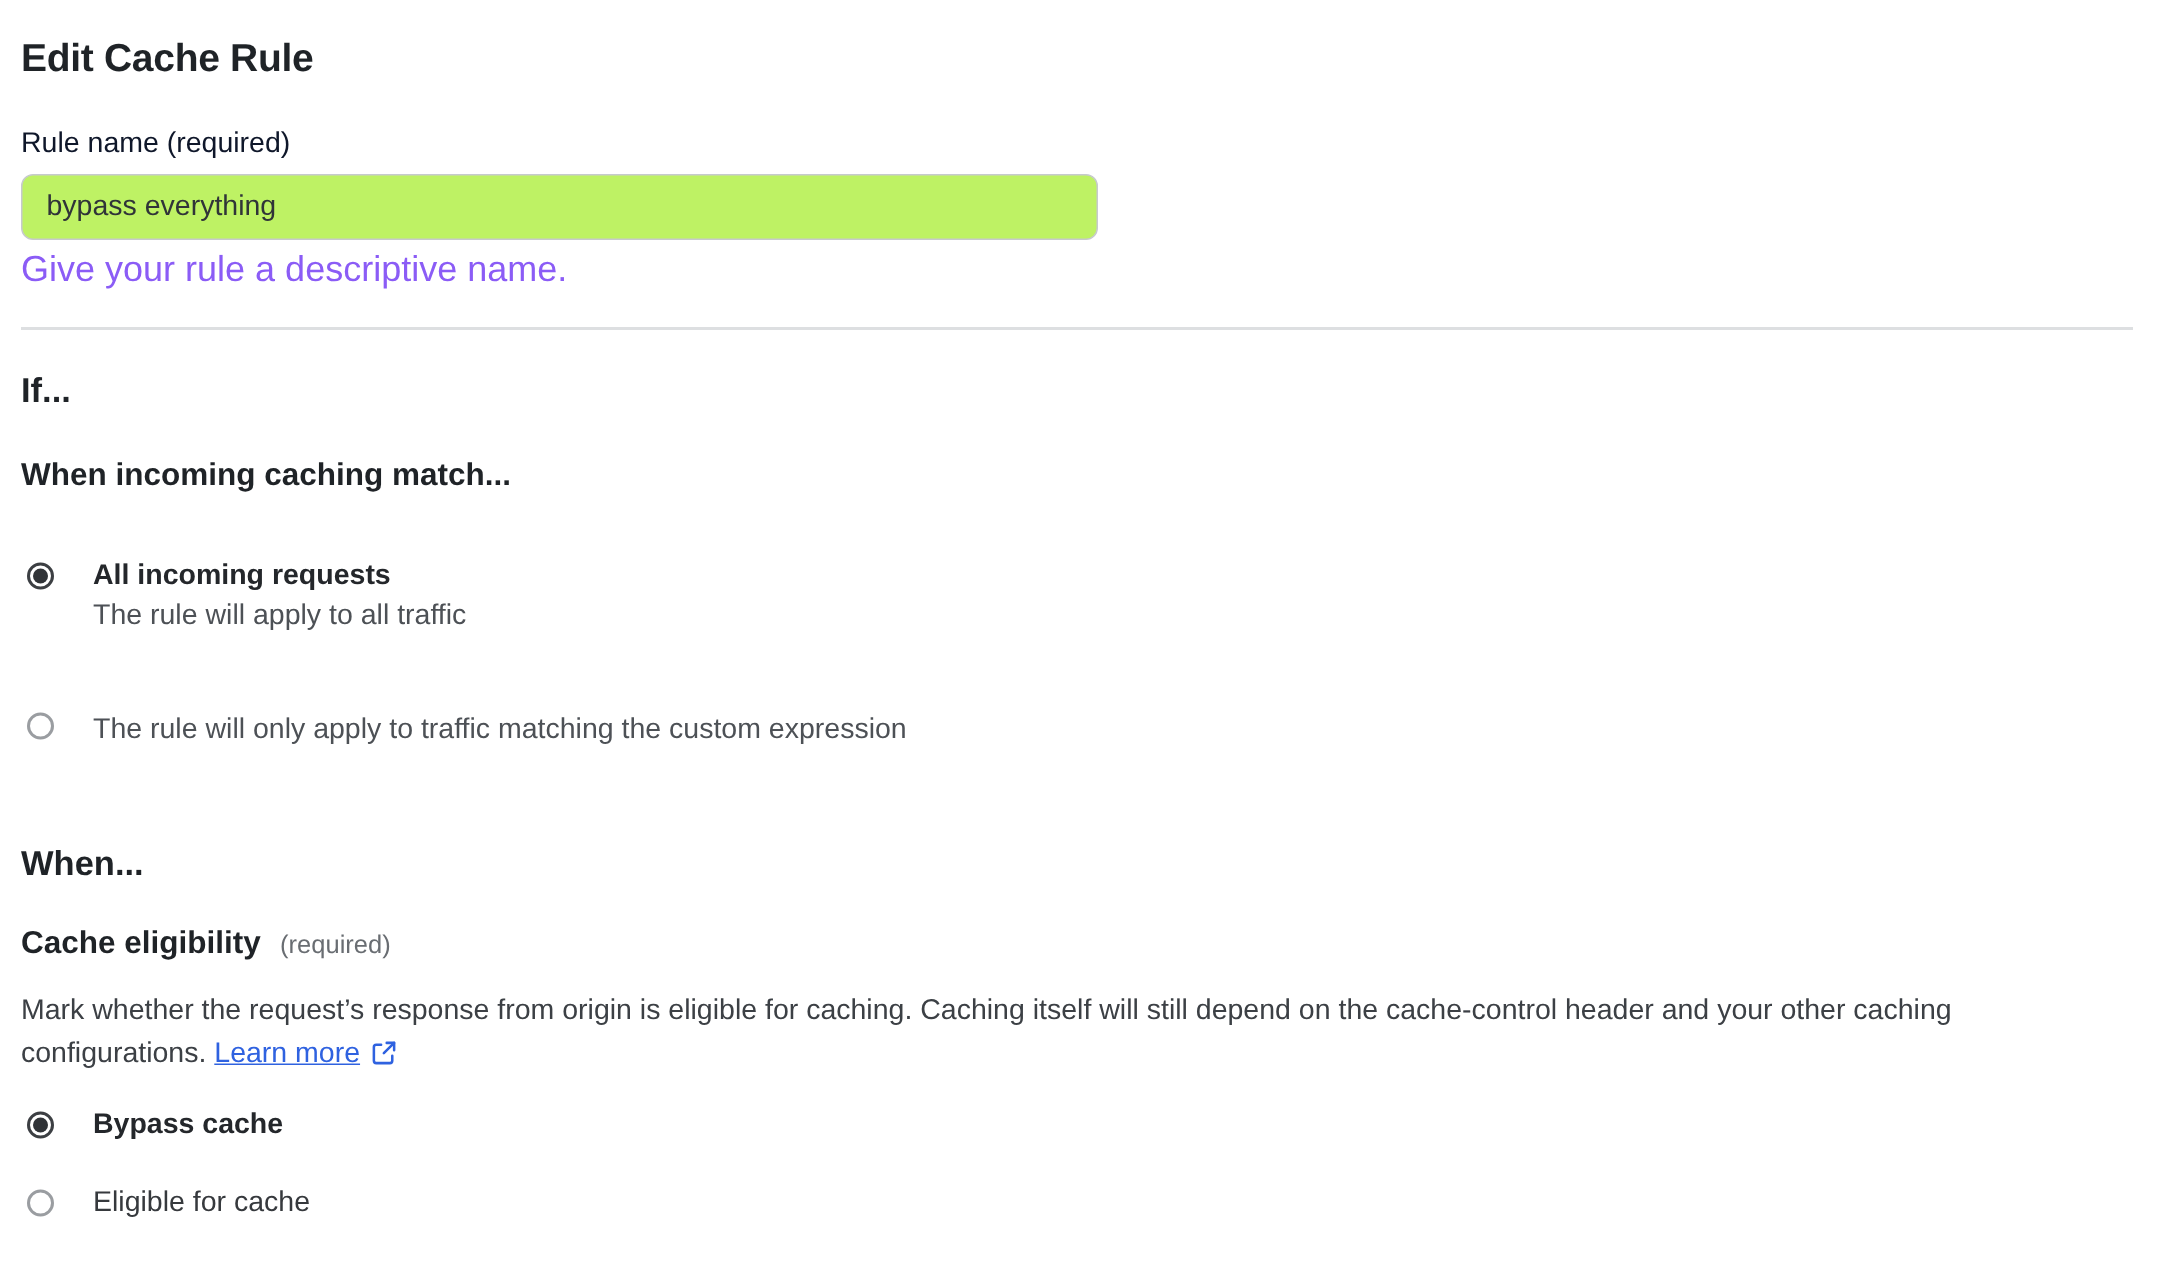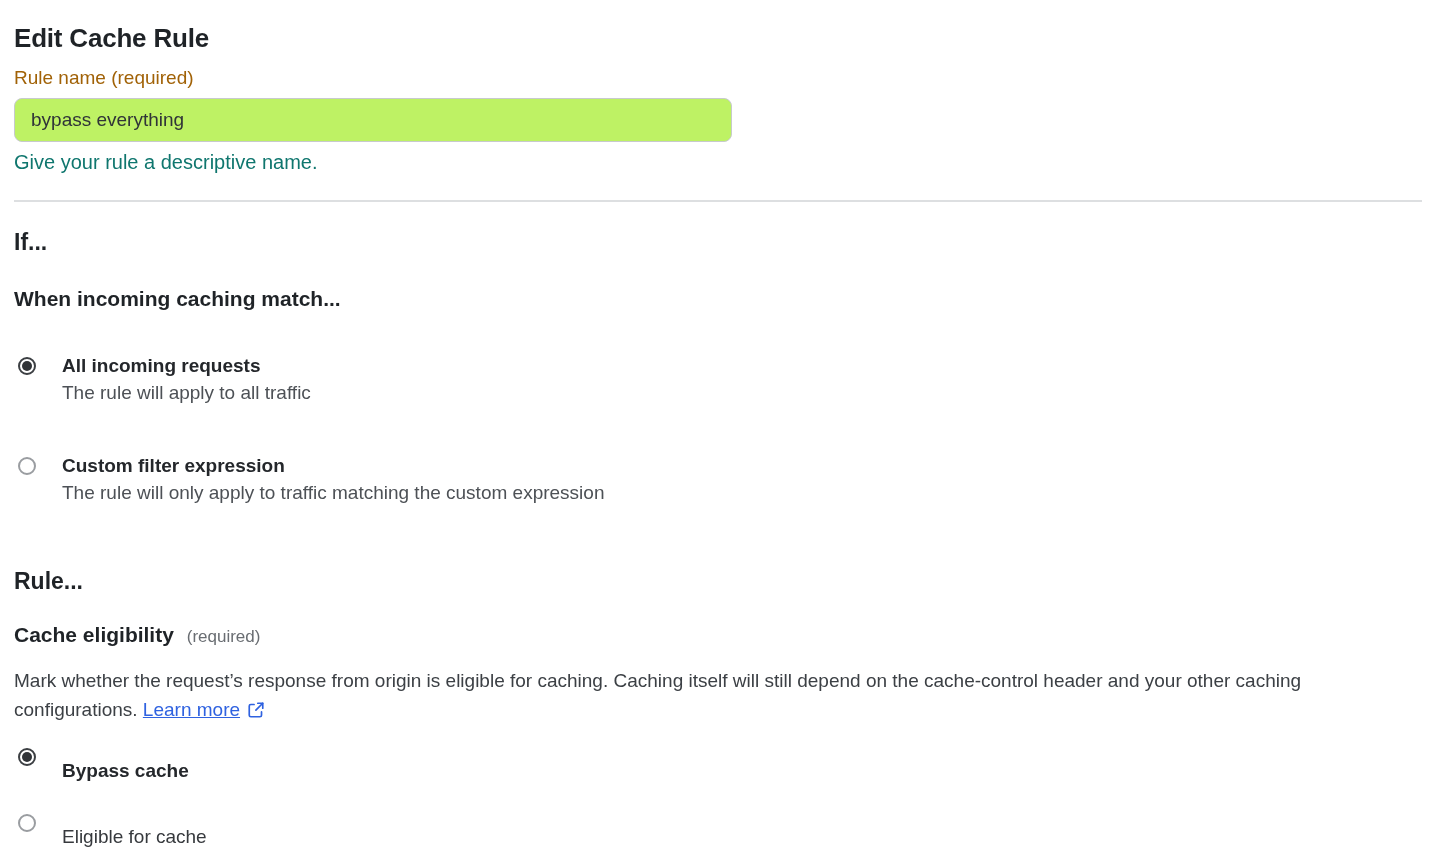--- a/index.html
+++ b/index.html
@@ -36,45 +36,45 @@
   .sub-heading {
     font-size: 21px;
     line-height: 26px;
     font-weight: 700;
     color: #1f2327;
     margin-top: 30px;
   }
 
   
   .field-label {
-    margin-top: 12px;
-    font-size: 19px;
-    line-height: 24px;
-    color: #a16207;
+    margin-top: 30px;
+    font-size: 19px;
+    line-height: 24px;
+    color: #0f172a;
   }
   .text-input {
     display: block;
     margin-top: 8px;
     width: 718px;
     height: 44px;
     box-sizing: border-box;
     border: 1px solid #c7cacd;
     border-radius: 8px;
     padding: 0 16px;
     font-family: "Liberation Sans", "DejaVu Sans", sans-serif;
     font-size: 19px;
     color: #303438;
     background: #bef264;
     outline: none;
   }
   .field-help {
     margin-top: 8px;
-    font-size: 20px;
-    line-height: 24px;
-    color: #0f766e;
+    font-size: 24px;
+    line-height: 24px;
+    color: #8b5cf6;
   }
 
   .divider {
     margin-top: 26px;
     height: 0;
     border-top: 2px solid #dddfe1;
   }
 
   
   .radio-option {
@@ -150,21 +150,21 @@
     white-space: nowrap;
     cursor: pointer;
   }
   .learn-more .learn-more-text { text-decoration: underline; }
   .external-icon {
     margin-left: 7px;
     vertical-align: -3px;
   }
   .cache-option-1 { margin-top: 21px; }
   .cache-option-2 { margin-top: 28px; }
-  .cache-option .radio-label { font-weight: 400; color: #36393d; margin-top: 14px; }
+  .cache-option .radio-label { font-weight: 400; color: #36393d; }
   .cache-option.selected .radio-label { font-weight: 700; color: #24272b; }
 </style>
 </head>
 <body>
 
 <div class="page">
 
   <div class="page-title">Edit Cache Rule</div>
 
   <div class="field-label">Rule name (required)</div>
@@ -181,26 +181,25 @@
     <span class="radio"></span>
     <div class="radio-text">
       <div class="radio-label">All incoming requests</div>
       <div class="radio-desc">The rule will apply to all traffic</div>
     </div>
   </div>
 
   <div class="radio-option match-option-2">
     <span class="radio"></span>
     <div class="radio-text">
-      <div class="radio-label">Custom filter expression</div>
       <div class="radio-desc">The rule will only apply to traffic matching the custom expression</div>
     </div>
   </div>
 
-  <div class="section-heading then-heading">Rule...</div>
+  <div class="section-heading then-heading">When...</div>
 
   <div class="eligibility-row">
     <span class="eligibility-label">Cache eligibility</span>
     <span class="required-note">(required)</span>
   </div>
 
   <p class="field-desc">
     <span>Mark whether the request’s response from origin is eligible for caching. Caching itself will still depend on the cache-control header and your other caching configurations.</span>
     <a class="learn-more" href="#"><span class="learn-more-text">Learn more</span><svg class="external-icon" width="18" height="18" viewBox="0 0 16 16" fill="none" stroke="#2f62e0" stroke-width="1.5" stroke-linecap="round" stroke-linejoin="round">
           <path d="M6.3 3.1 H3.4 C2.6 3.1 2 3.7 2 4.5 V12.6 C2 13.4 2.6 14 3.4 14 H11.5 C12.3 14 12.9 13.4 12.9 12.6 V9.7"></path>

